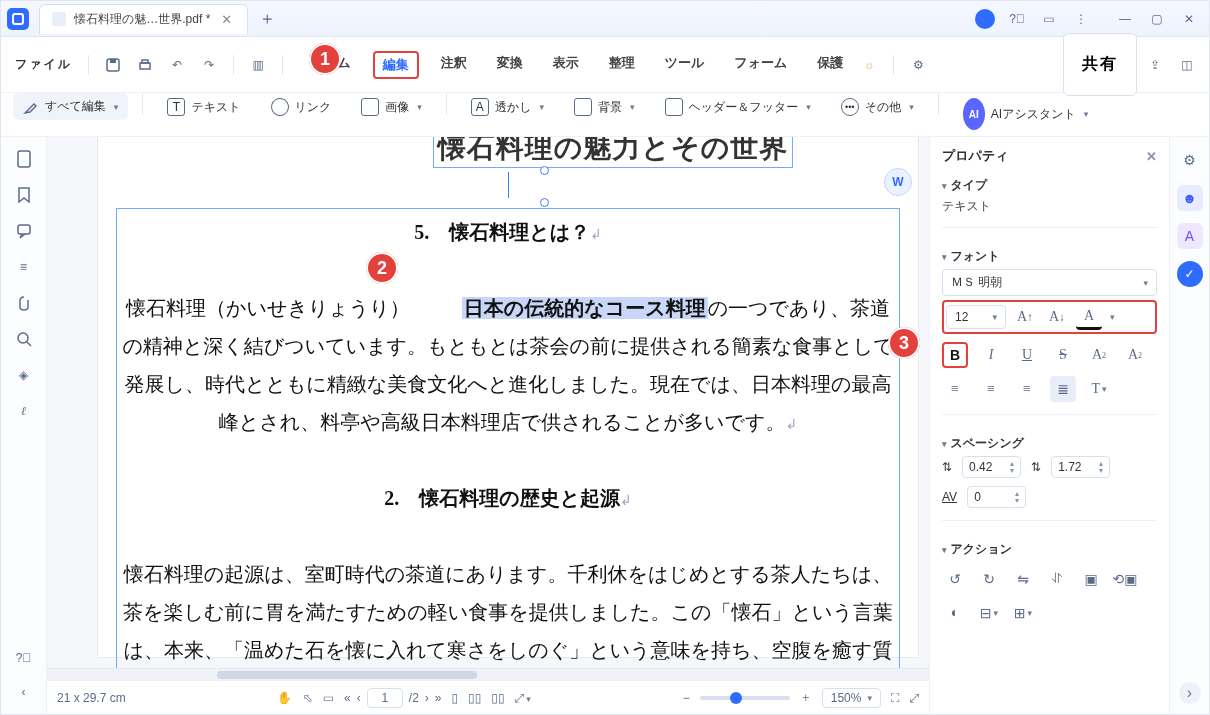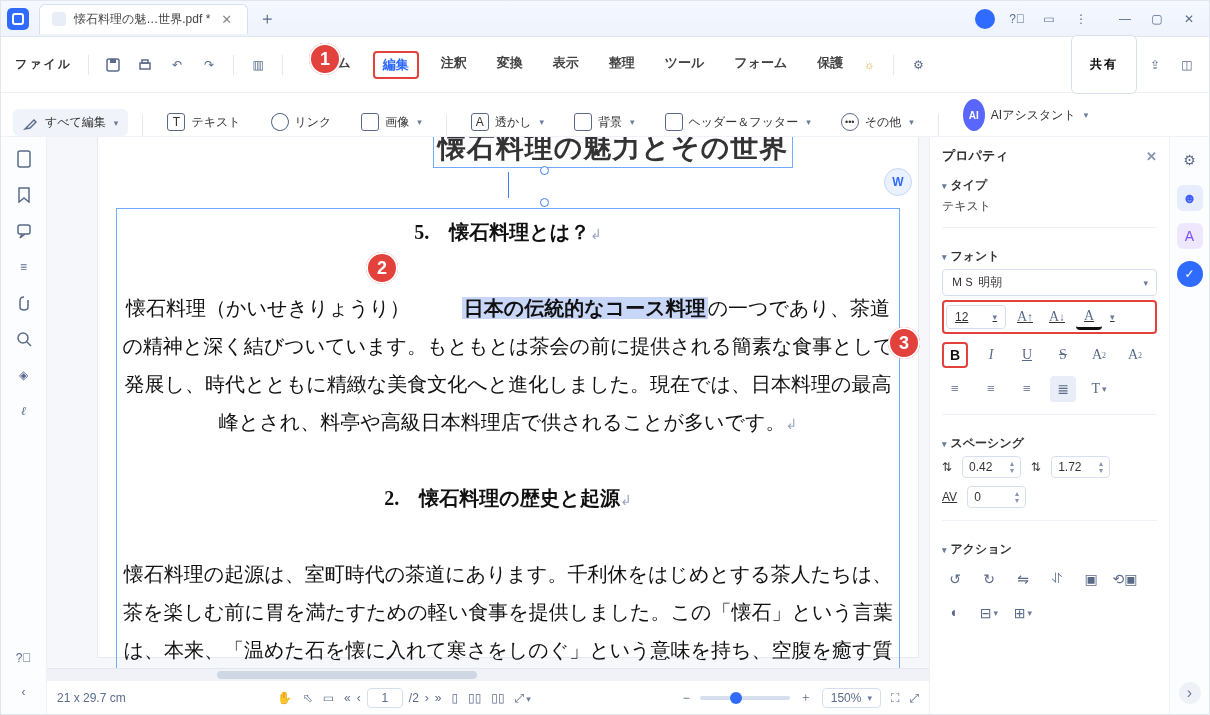--- a/index.html
+++ b/index.html
@@ -18,23 +18,23 @@
 .titlebar .rbtn { width:28px; height:28px; display:flex; align-items:center; justify-content:center; color:#5a6b8a; border-radius:4px; }
 .titlebar .circ { width:20px; height:20px; border-radius:50%; background:#2f6bff; }
 
 .menubar { height:56px; display:flex; align-items:center; padding:0 8px; border-bottom:1px solid #eef1f7; gap:4px; position:relative; }
 .file-label { font-size:12px; font-weight:600; letter-spacing:2px; padding:0 6px; color:#333; }
 .mb-icon { width:28px; height:28px; display:flex; align-items:center; justify-content:center; color:#5a6b8a; border-radius:4px; }
 .m-sep { width:1px; height:20px; background:#e3e7ef; margin:0 6px; }
 .m-tabs { display:flex; gap:14px; margin-left:10px; font-size:13px; font-weight:600; color:#444; }
 .m-tab { padding:3px 8px; border-radius:4px; position:relative; }
 .m-tab.active { color:#2f6bff; border:2px solid #e2413c; }
-.share-btn { padding:20px 18px; font-size:12px; border:1px solid #d7dfef; border-radius:6px; background:#fff; margin-left:auto; font-weight:600; letter-spacing:2px; }
-
-.toolbar { height:44px; display:flex; align-items:flex-end; padding:0 12px; gap:10px; border-bottom:1px solid #eef1f7; }
+.share-btn { padding:20px 18px; font-size:16px; border:1px solid #d7dfef; border-radius:6px; background:#fff; margin-left:auto; font-weight:600; letter-spacing:2px; }
+
+.toolbar { height:44px; display:flex; align-items:flex-start; padding:0 12px; gap:10px; border-bottom:1px solid #eef1f7; }
 .tbtn { display:flex; align-items:center; gap:6px; padding:5px 10px; font-size:12px; color:#333; border-radius:6px; }
 .tbtn.pillar { background:#f0f3f9; }
 .t-icon { width:18px; height:18px; border:1.5px solid #5a6b8a; border-radius:3px; display:inline-block; }
 .t-ico-circ { width:18px; height:18px; border:1.5px solid #5a6b8a; border-radius:50%; display:inline-block; }
 .chev { font-size:9px; color:#6b7b99; margin-left:2px; }
 .t-sep { width:1px; height:22px; background:#e3e7ef; margin:0 4px; }
 .ai-badge { width:22px; height:32px; border-radius:50%; background:#5a67ff; color:#fff; display:flex; align-items:center; justify-content:center; font-size:10px; font-weight:700; }
 
 .body { flex:1; display:flex; min-height:0; }
 .lrail { width:46px; background:#fcfdff; border-right:1px solid #eef1f7; display:flex; flex-direction:column; align-items:center; padding-top:12px; gap:16px; position:relative; }
@@ -67,21 +67,21 @@
 
 .props { width:240px; border-left:1px solid #eef1f7; display:flex; flex-direction:column; padding:10px 12px 0 12px; position:relative; gap:4px;}
 .props .title-row { display:flex; align-items:center; font-weight:600; font-size:13px; }
 .props .closep { margin-left:auto; color:#8594af; }
 .ps-hd { font-weight:600; font-size:12px; color:#333; margin-top:8px; display:flex; align-items:center; gap:4px;}
 .ps-hd::before{content:"▾"; font-size:9px; color:#6b7b99;}
 .ps-val { font-size:12px; color:#444; }
 .dd { border:1px solid #d7dfef; border-radius:4px; padding:4px 8px; display:flex; align-items:center; font-size:12px; color:#333; }
 .dd .c { margin-left:auto; font-size:9px; color:#6b7b99; }
 .row { display:flex; gap:6px; align-items:center; }
-.font-size-row { border:2px solid #e2413c; padding:2px; border-radius:4px;text-decoration:underline; }
+.font-size-row { border:2px solid #e2413c; padding:2px; border-radius:4px; }
 .sbox { flex:0 0 auto; width:60px; }
 .fbtn { width:26px; height:26px; display:flex; align-items:center; justify-content:center; color:#5a6b8a; font-family:serif; font-size:14px; border-radius:4px; }
 .fbtn.boldbox { border:2px solid #e2413c; font-weight:700; color:#111; font-family:sans-serif; }
 .fbtn.jactive { background:#e8edf7; }
 .grid-btns { display:flex; gap:8px; flex-wrap:wrap; margin-top:4px;}
 .sp-input { width:59px; border:1px solid #d7dfef; border-radius:4px; padding:3px 6px; font-size:12px; display:flex; align-items:center; }
 .sp-input .ud { margin-left:auto; font-size:8px; line-height:7px; color:#8594af; display:flex; flex-direction:column;}
 .hr { height:1px; background:#eef1f7; margin:8px 0; }
 
 .rrail { width:40px; background:#fcfdff; border-left:1px solid #eef1f7; display:flex; flex-direction:column; align-items:center; padding-top:10px; gap:12px; }

